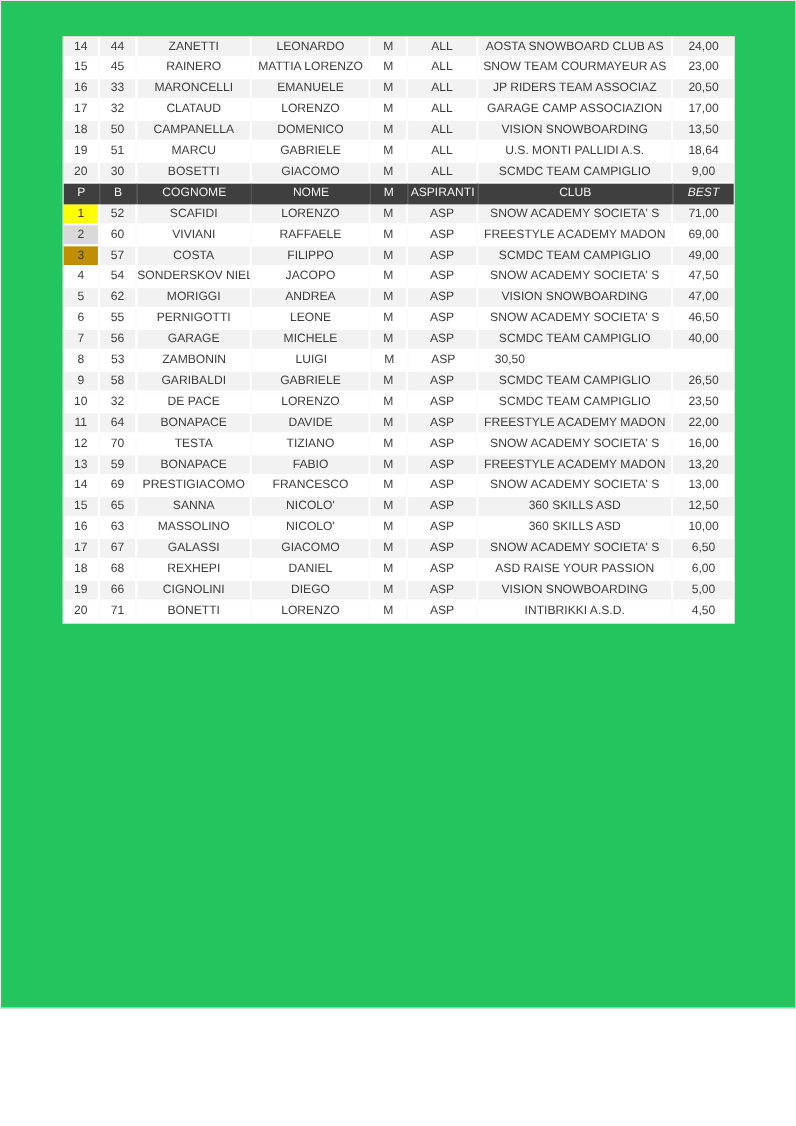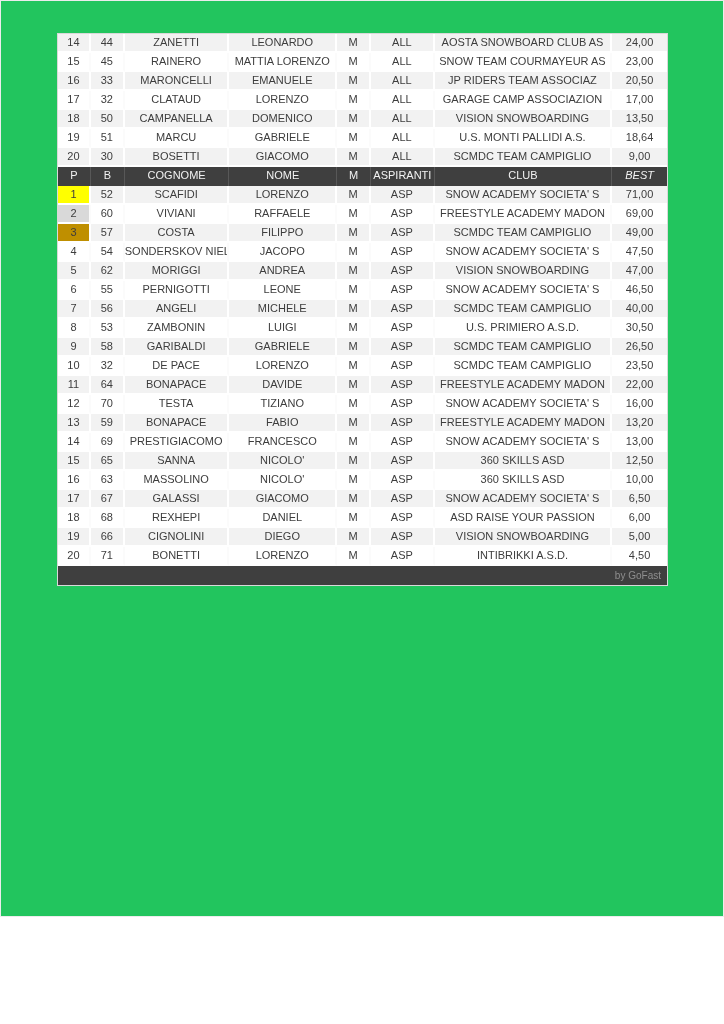--- a/index.html
+++ b/index.html
@@ -209,35 +209,34 @@
           <div class="cell c2">PERNIGOTTI</div>
           <div class="cell c3">LEONE</div>
           <div class="cell c4">M</div>
           <div class="cell c5">ASP</div>
           <div class="cell c6">SNOW ACADEMY SOCIETA' S</div>
           <div class="cell c7">46,50</div>
         </div>
         <div class="row row-band">
           <div class="cell c0">7</div>
           <div class="cell c1">56</div>
-          <div class="cell c2">ANGELI</div>
+          <div class="cell c2">GARAGE</div>
           <div class="cell c3">MICHELE</div>
           <div class="cell c4">M</div>
           <div class="cell c5">ASP</div>
           <div class="cell c6">SCMDC TEAM CAMPIGLIO</div>
           <div class="cell c7">40,00</div>
         </div>
         <div class="row row-white">
           <div class="cell c0">8</div>
           <div class="cell c1">53</div>
           <div class="cell c2">ZAMBONIN</div>
           <div class="cell c3">LUIGI</div>
           <div class="cell c4">M</div>
           <div class="cell c5">ASP</div>
-          <div class="cell c6">U.S. PRIMIERO A.S.D.</div>
           <div class="cell c7">30,50</div>
         </div>
         <div class="row row-band">
           <div class="cell c0">9</div>
           <div class="cell c1">58</div>
           <div class="cell c2">GARIBALDI</div>
           <div class="cell c3">GABRIELE</div>
           <div class="cell c4">M</div>
           <div class="cell c5">ASP</div>
           <div class="cell c6">SCMDC TEAM CAMPIGLIO</div>
@@ -347,17 +346,14 @@
           <div class="cell c0">20</div>
           <div class="cell c1">71</div>
           <div class="cell c2">BONETTI</div>
           <div class="cell c3">LORENZO</div>
           <div class="cell c4">M</div>
           <div class="cell c5">ASP</div>
           <div class="cell c6">INTIBRIKKI A.S.D.</div>
           <div class="cell c7">4,50</div>
         </div>
       </div>
-    <div class="footer-bar">
-      <span>by GoFast</span>
-    </div>
   </div>
 </div>
 
 </body></html>

